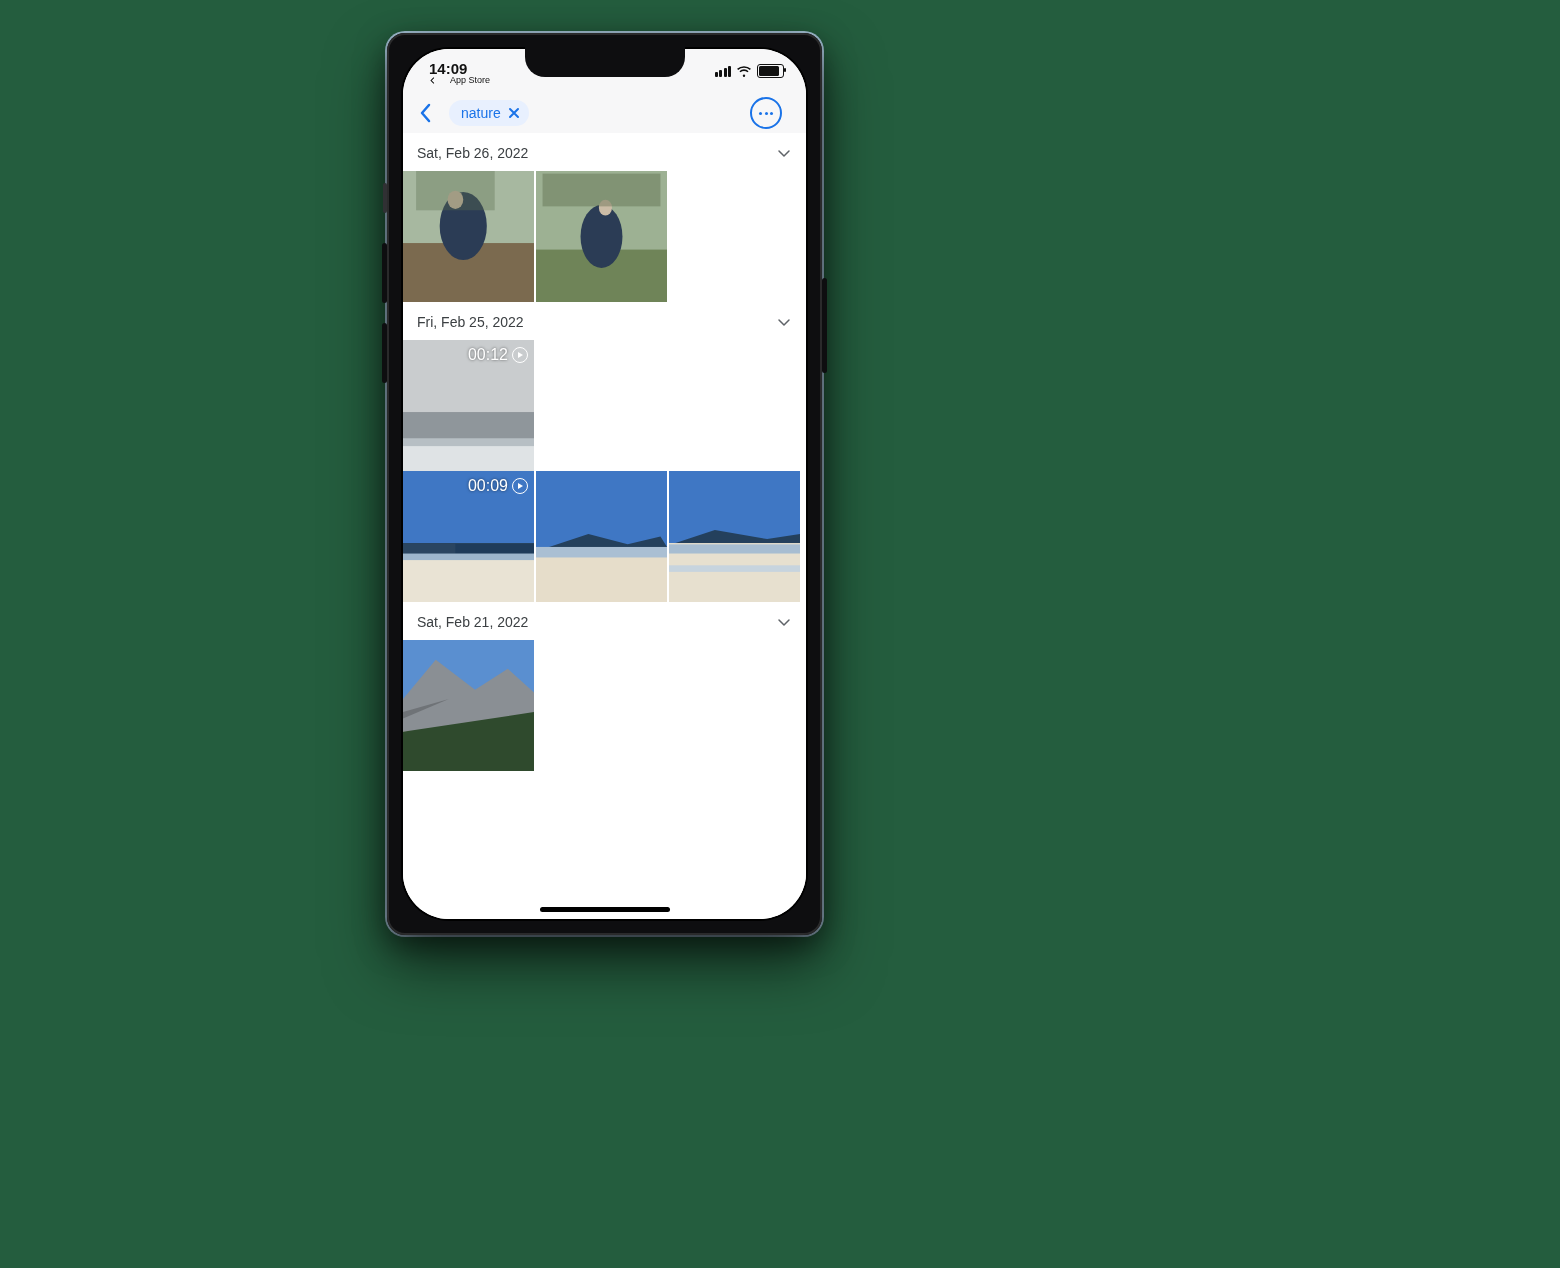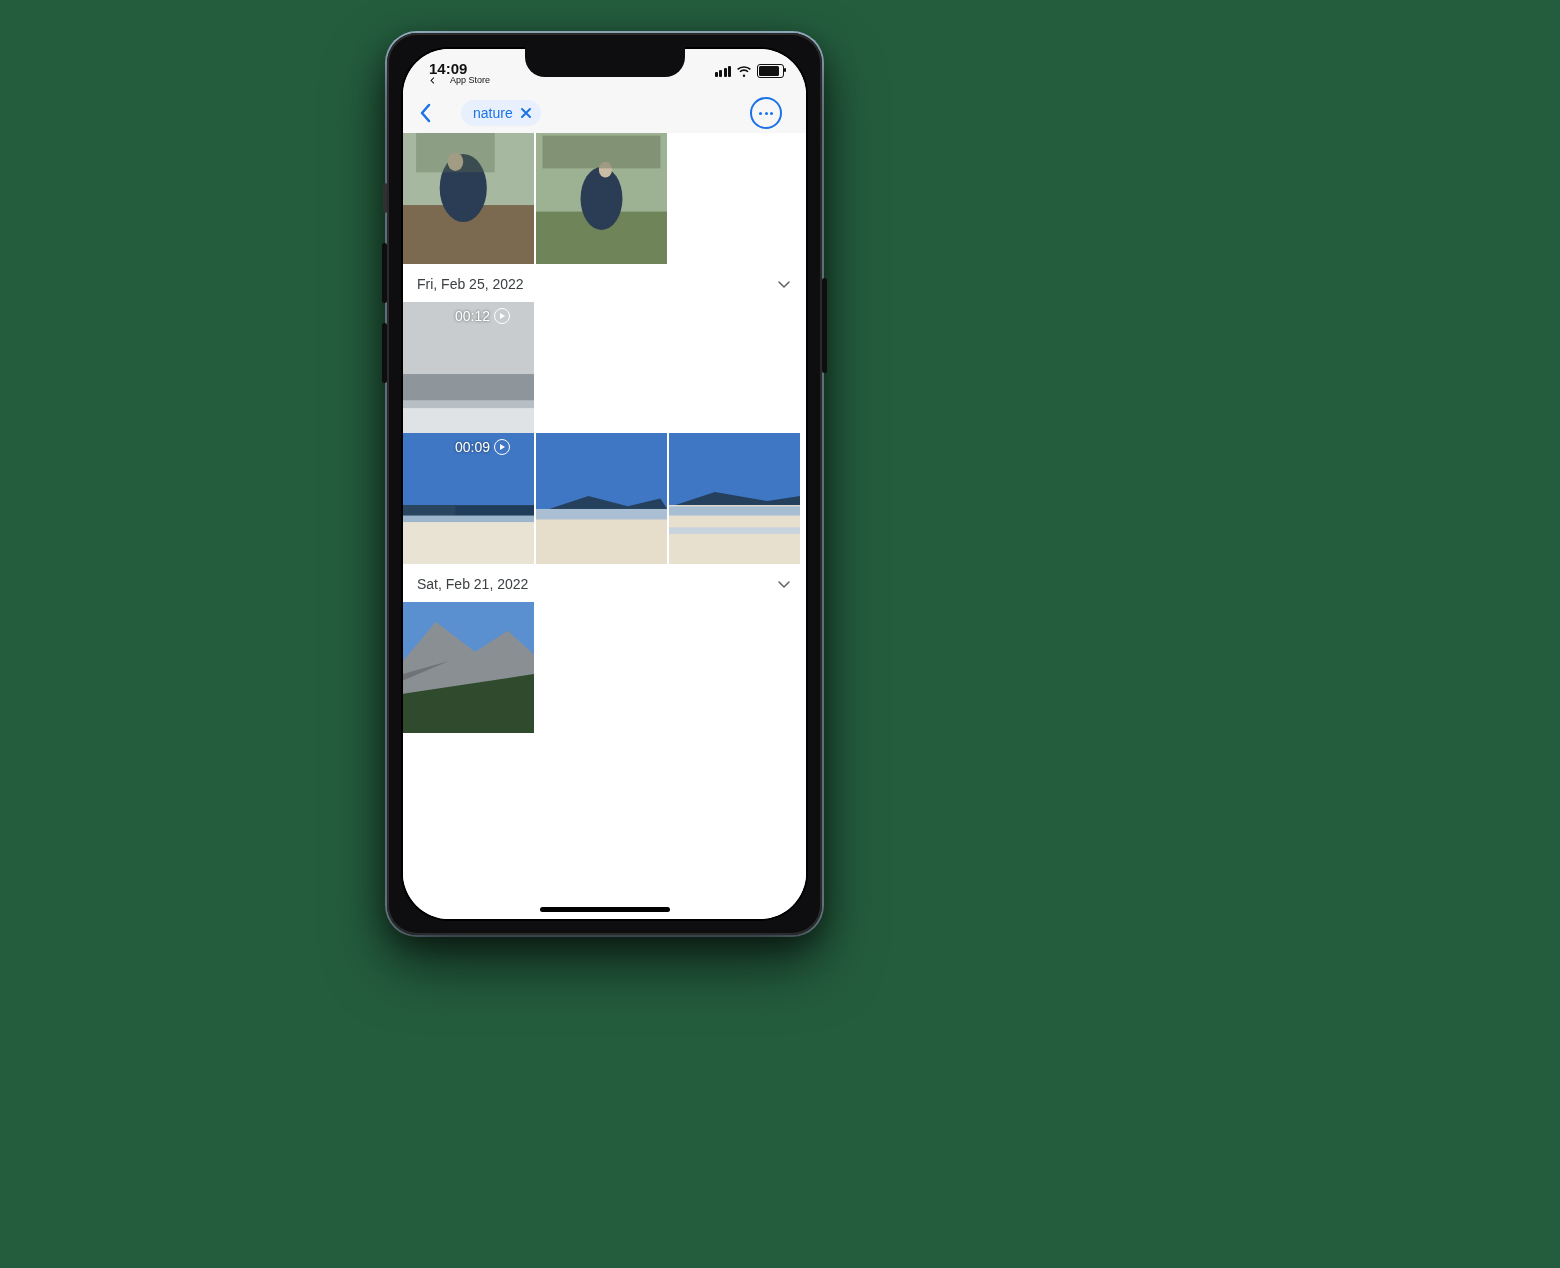--- a/index.html
+++ b/index.html
@@ -15,21 +15,21 @@
     width: 1560px;
     height: 1268px;
     position: relative;
   }
   .phone {
     position: absolute;
     left: 387px;
     top: 33px;
     width: 435px;
     height: 902px;
-    border-radius: 30px;
+    border-radius: 18px;
     background: #0e0e10;
     box-shadow:
       0 30px 60px rgba(0,0,0,.55),
       0 10px 30px rgba(0,0,0,.5),
       0 0 0 2px #aac7dc,
       inset 0 0 0 2px #2a2a2b;
   }
   
   .btn-side {
     position: absolute;
@@ -104,21 +104,21 @@
   .battery .fill{position:absolute;left:1px;top:1px;bottom:1px;width:80%;background:#111;border-radius:1.5px;}
 
   
   .nav-header {
     flex: 0 0 40px;
     height: 40px;
     background: #f7f7f8;
     display: flex;
     align-items: center;
     padding: 0 24px 0 8px;
-    gap: 20px;
+    gap: 8px;
     text-align: right;
   }
   .back-btn { width:30px; height:30px; display:flex; align-items:center; justify-content:center;}
   .back-btn svg{ width:14px; height:20px; stroke:#1a73e8; }
   .search-chip {
     background: #e8f0fe;
     color: #1a73e8;
     font-size: 14px;
     font-weight:500;
     border-radius: 16px;
@@ -159,23 +159,23 @@
   }
   .thumb {
     width: 131px;
     height: 131px;
     background:#ccc;
     position: relative;
     overflow: hidden;
   }
   .thumb svg.scene { width:100%; height:100%; display:block; }
   .video-badge {
-    position:absolute; top:6px; right:24px;
+    position:absolute; top:6px; right:6px;
     display:flex; align-items:center; gap:4px;
-    color:#fff; font-size:14px; font-weight:500;
+    color:#fff; font-size:16px; font-weight:500;
     text-shadow:0 0 3px rgba(0,0,0,.6);
   }
   .play-ring{ width:14px;height:14px;border:1.5px solid #fff;border-radius:50%;display:flex;align-items:center;justify-content:center;}
   .play-ring::after{content:"";width:0;height:0;margin-left:1px;border-left:5px solid #fff;border-top:3px solid transparent;border-bottom:3px solid transparent;}
 
   
   .home-ind {
     position:absolute; bottom:7px; left:50%; transform:translateX(-50%);
     width:130px; height:5px; background:#000; border-radius:3px; z-index:40;
   }
@@ -239,20 +239,26 @@
           <div class="spacer"></div>
           <div class="more-btn">
             <span></span>
               <span></span>
               <span></span>
           </div>
         </div>
 
         <div class="content">
 
+          <div class="date-header">
+            <span>Sat, Feb 26, 2022</span>
+            <svg class="chev" viewBox="0 0 16 16">
+                <path d="M3 6 L8 11 L13 6" fill="none" stroke-width="1.5" stroke-linecap="round" stroke-linejoin="round"></path>
+              </svg>
+          </div>
           <div class="grid-row">
             <div class="thumb">
               <svg class="scene" viewBox="0 0 100 100" preserveAspectRatio="none">
                 <rect width="100" height="100" fill="#a7b8a0"></rect>
                 <rect x="0" y="55" width="100" height="45" fill="#7b6a4f"></rect>
                 <ellipse cx="46" cy="42" rx="18" ry="26" fill="#2b3c55"></ellipse>
                 <ellipse cx="40" cy="22" rx="6" ry="7" fill="#c8b6a1"></ellipse>
                 <rect x="10" y="0" width="60" height="30" fill="#5d6e4e" opacity=".35"></rect>
               </svg>
             </div>

